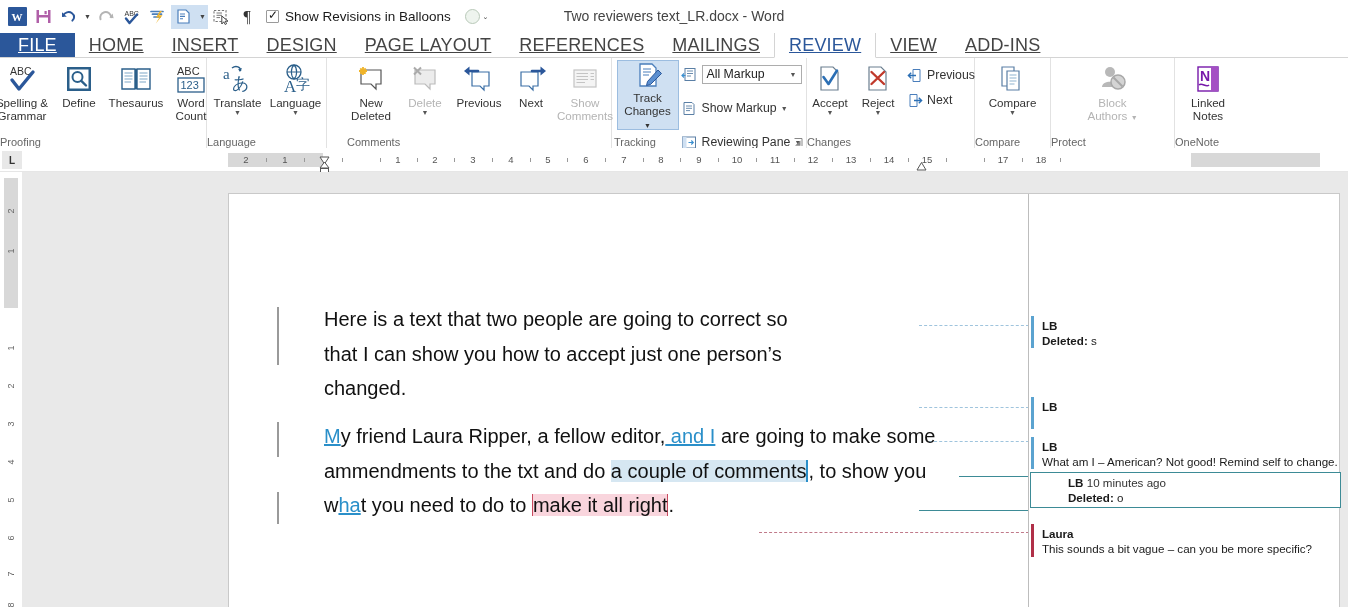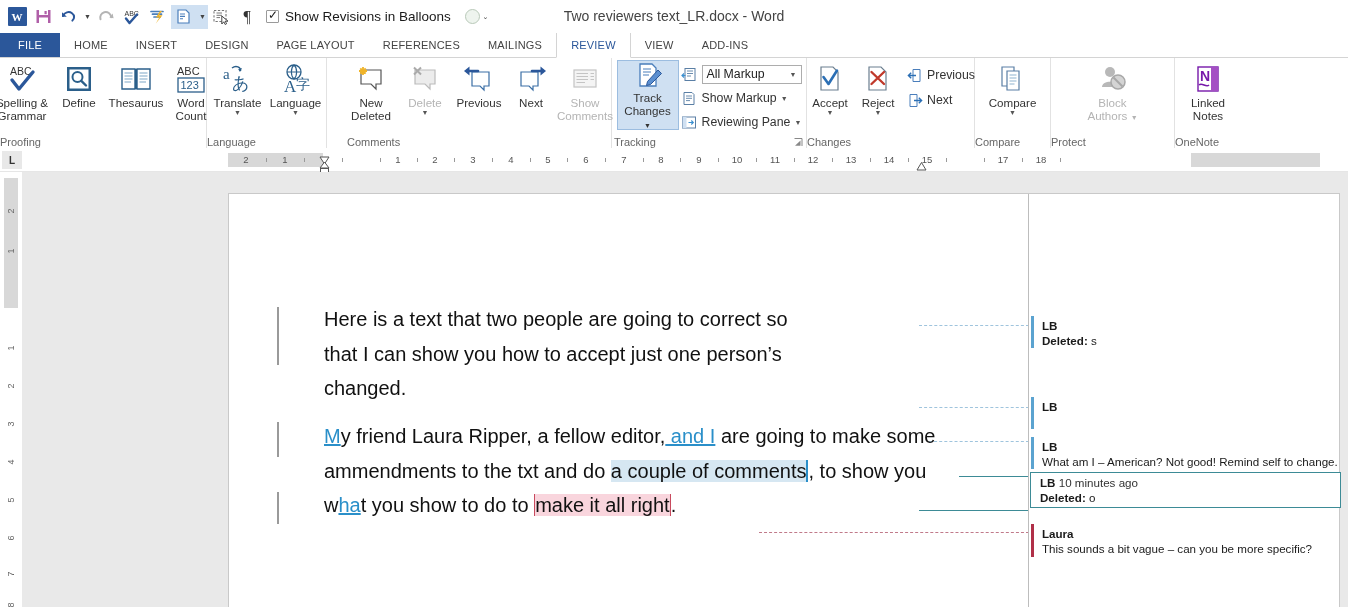--- a/index.html
+++ b/index.html
@@ -54,21 +54,21 @@
   }
 
   
   .tabstrip {
     position: absolute; left: 0; top: 33px; width: 1348px; height: 25px;
     background: #ffffff; display: flex; align-items: stretch;
     border-bottom: 1px solid #d4d4d4;
   }
   .tab {
     display: flex; align-items: center; padding: 0 14px;
-    font-size: 11px; color: #444; letter-spacing: 0.2px;
+    font-size: 18px; color: #444; letter-spacing: 0.2px; text-decoration: underline;
   }
   .tab.file { background: #2b579a; color: #fff; padding: 0 18px; font-weight: normal; }
   .tab.active {
     color: #2b579a; background: #fff;
     border-left: 1px solid #d4d4d4; border-right: 1px solid #d4d4d4;
     border-bottom: 1px solid #fff; margin-bottom: -1px;
   }
 
   
   .ribbon {
@@ -190,21 +190,21 @@
   .balloon {
     position: absolute; left: 2px; width: 309px;
     font-family: "Liberation Sans", sans-serif;
   }
   .bl-bar { position: absolute; left: 0; top: 0; width: 3px; height: 100%; }
   .bl-body { padding: 2px 0 2px 11px; }
   .bl-author { font-size: 11.6px; font-weight: bold; color: #1a1a1a; line-height: 15px; }
   .bl-time { font-size: 11.6px; font-weight: normal; color: #333; }
   .bl-text { font-size: 11.6px; color: #1a1a1a; line-height: 15px; }
   .bl-text b { font-weight: bold; }
-  .balloon.boxed { border: 1px solid #3d8b96; background: #fff; }
+  .balloon.boxed { border: 1px solid #3d8b96; background: #fff; padding-left: 28px; }
 </style>
 </head>
 <body>
 
 <div id="app">
 
   <div class="titlebar">
     <div class="doctitle">Two reviewers text_LR.docx - Word</div>
 
     <div class="qat">
@@ -430,21 +430,21 @@
           <span class="ic">
             <svg width="32" height="30" viewBox="0 0 32 30">
                 <path d="M8 3 L20 3 L24 7 L24 25 L8 25 Z" fill="#fff" stroke="#4a7ebb" stroke-width="1.3"></path>
                 <path d="M11 8 L19 8 M11 11 L19 11 M11 14 L17 14" stroke="#4a7ebb" stroke-width="1.2"></path>
                 <path d="M26 9 L29.5 12.5 L18.5 23.5 L14.5 24.5 L15.5 20.5 Z" fill="#5b8fd0" stroke="#2b579a" stroke-width="1"></path>
               </svg>
           </span>
           <span class="lb">Track</span>
           <span class="lb"><span>Changes</span> <span style="font-size:7px;">▼</span></span>
         </div>
-        <div style="display:flex;flex-direction:column;gap:2px;padding-top:3px;padding-left:2px;">
+        <div style="display:flex;flex-direction:column;gap:12px;padding-top:3px;padding-left:2px;">
           <div class="smallrow">
             <span class="ic16">
               <svg width="16" height="15" viewBox="0 0 16 15">
                   <rect x="4" y="1.5" width="10" height="12" fill="#fff" stroke="#5a7fa5" stroke-width="1"></rect>
                   <path d="M6 4 L12 4 M6 6.5 L12 6.5 M6 9 L10 9" stroke="#5a7fa5" stroke-width="0.9"></path>
                   <path d="M1 8.5 L4.5 8.5 M3 6.5 L1 8.5 L3 10.5" stroke="#3a8fd0" stroke-width="1.2" fill="none"></path>
                 </svg>
             </span>
             <span class="combo">
               <span>All Markup</span>
@@ -684,21 +684,21 @@
         <div class="conn solid" style="left:690px;top:316px;width:110px;border-color:#3d8b96;"></div>
         <div class="conn" style="left:530px;top:338px;width:270px;border-color:#c07a8a;"></div>
 
         <div class="para p1">
           <div>Here is a text that two people are going to correct so</div>
           <div>that I can show you how to accept just one person’s</div>
           <div>changed.</div>
         </div>
 
         <div class="para p2">
-          <span class="ins">M</span><span>y friend Laura Ripper, a fellow editor,</span><span class="ins"> and I</span><span> are going to make some ammendments to the txt and do </span><span class="cmt-blue cmt-blue-bar">a couple of comments</span><span>, to show you w</span><span class="ins">ha</span><span>t you show to do to </span><span class="cmt-pink">make it all right</span><span>.</span>
+          <span class="ins">M</span><span>y friend Laura Ripper, a fellow editor,</span><span class="ins"> and I</span><span> are going to make some ammendments to the txt and do </span><span class="cmt-blue cmt-blue-bar">a couple of comments</span><span>, to show you w</span><span class="ins">ha</span><span>t you need to do to </span><span class="cmt-pink">make it all right</span><span>.</span>
         </div>
       </div>
 
       <div class="markupcol">
 
         <div class="balloon" style="top:122px;">
           <span class="bl-bar" style="background:#5ba3d0;height:32px;"></span>
           <div class="bl-body">
             <div class="bl-author">LB</div>
             <div class="bl-text"><b>Deleted:</b><span> s</span></div>

